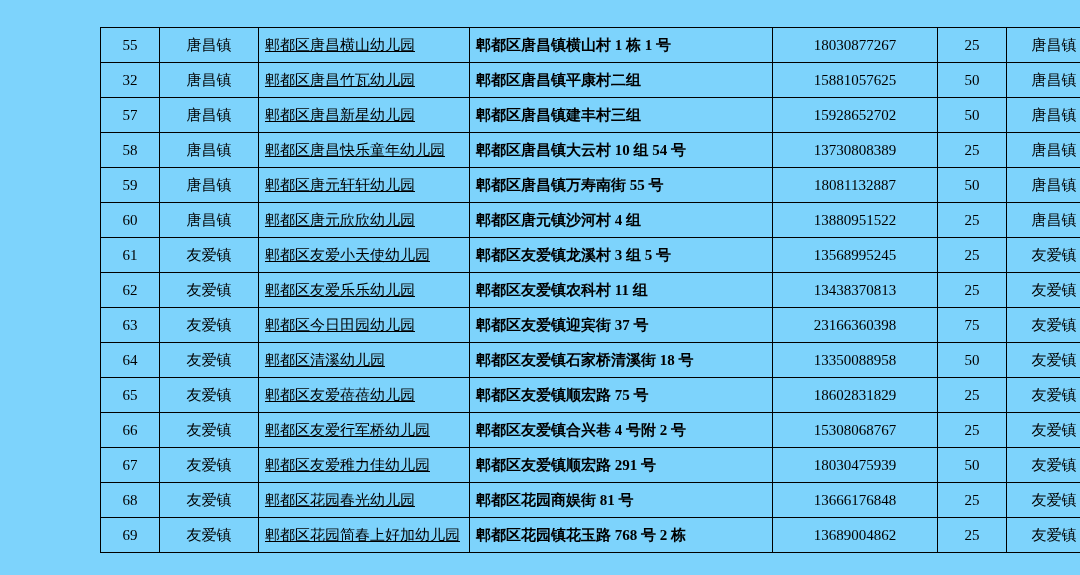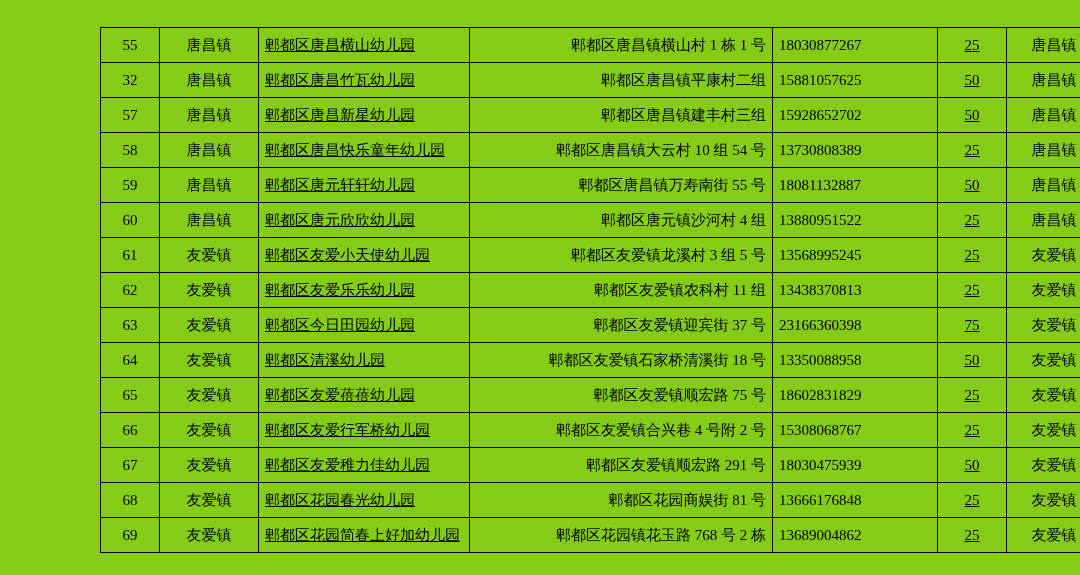--- a/index.html
+++ b/index.html
@@ -11,21 +11,21 @@
     width: 1080px;
     height: 575px;
     font-family: "Liberation Serif", "DejaVu Serif", serif;
     color: #000000;
     overflow: hidden;
   }
   .page {
     position: relative;
     width: 1080px;
     height: 575px;
-    background: #84cc16;
+    background: #7dd3fc;
   }
   .table-wrap {
     position: absolute;
     left: 100px;
     top: 27px;
     width: 880px;
   }
   table.data-table {
     border-collapse: collapse;
     width: 880px;
@@ -37,23 +37,23 @@
     padding: 0 6px;
     font-size: 15px;
     line-height: 1.2;
     vertical-align: middle;
     white-space: nowrap;
     overflow: hidden;
   }
   td.c-index   { width: 46px;  text-align: center; }
   td.c-town    { width: 86px;  text-align: center; }
   td.c-name    { width: 198px; text-align: left; text-decoration: underline; }
-  td.c-address { width: 290px; text-align: right; }
-  td.c-phone   { width: 152px; }
-  td.c-count   { width: 56px;  text-align: center; text-decoration: underline; }
+  td.c-address { width: 290px; text-align: left; font-weight: bold; }
+  td.c-phone   { width: 152px; text-align: center; }
+  td.c-count   { width: 56px;  text-align: center; }
   td.c-region  { width: 82px;  text-align: center; }
 </style>
 </head>
 <body>
 
 <div class="page">
   <div class="table-wrap">
     <table class="data-table">
       <tbody>
           <tr>

